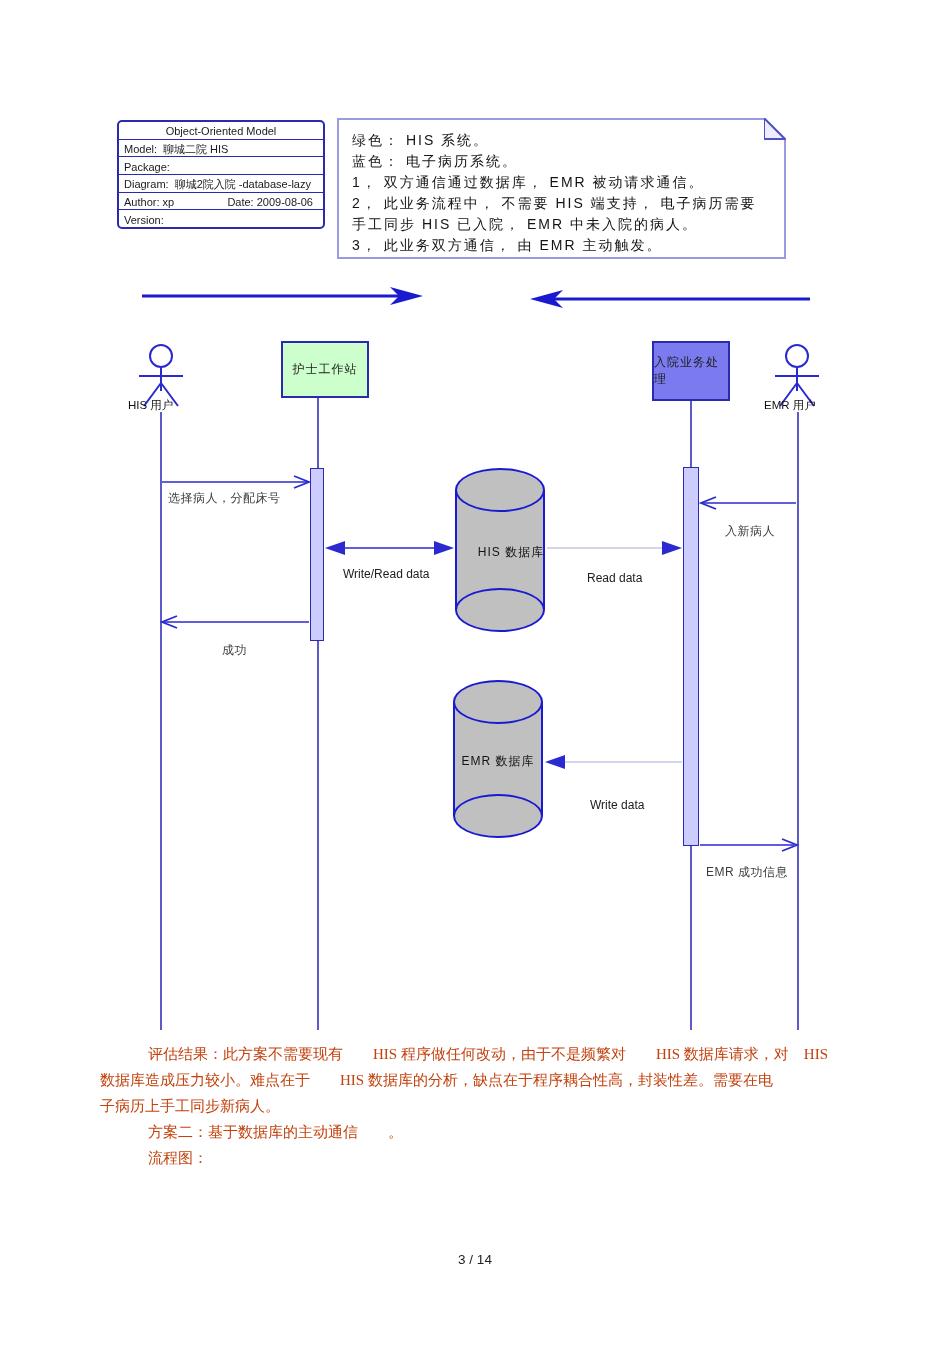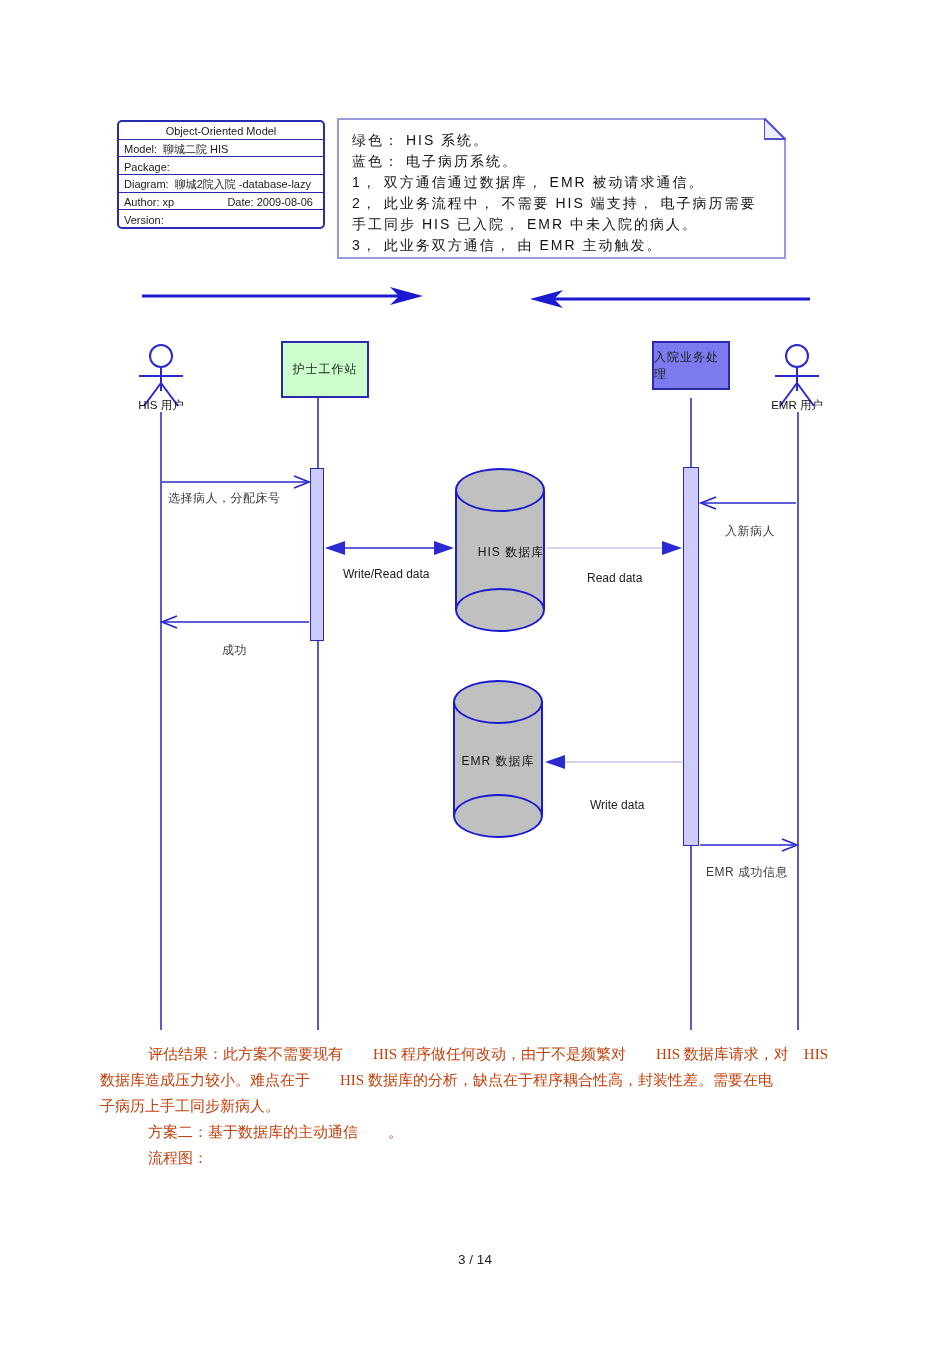--- a/index.html
+++ b/index.html
@@ -22,21 +22,21 @@
 
   
   .note-box{left:337px;top:118px;width:449px;height:141px;border:2px solid var(--note-border);background:#fff;padding:10px 12px 0 13px;}
   .note-line{font-size:14px;line-height:21px;letter-spacing:2px;color:#141414;white-space:nowrap;}
   .note-fold{position:absolute;top:-2px;right:-2px;width:22px;height:22px;background:#fff;}
 
   
   .lifeline{width:1.5px;background:#5a5ac8;}
 
   
-  .actor-label{font-size:11.5px;text-align:center;color:#111;white-space:nowrap;}
+  .actor-label{font-size:11.5px;text-align:left;color:#111;white-space:nowrap;}
   .stick{stroke:var(--msg-blue);stroke-width:2;fill:none;}
 
   
   .obj-box{border:2px solid var(--border-blue);display:flex;align-items:center;justify-content:center;font-size:12px;color:#1c1c1c;letter-spacing:1px;}
   .obj-green{background:var(--green-fill);}
   .obj-blue{background:var(--blue-fill);}
 
   
   .activation{background:var(--bar-fill);border:1.5px solid var(--border-blue);}
 
@@ -123,21 +123,21 @@
   <svg width="48" height="64">
     <circle cx="24" cy="12" r="11" fill="var(--head-blue)" class="stick"></circle>
     <path d="M24 23 V47 M2 32 H46 M24 39 L7 62 M24 39 L41 62" class="stick"></path>
   </svg>
 </div>
 <div class="abs actor-label" style="left:764px;top:398px;width:66px;">EMR 用户</div>
 
 <div class="abs obj-box obj-green" style="left:281px;top:341px;width:88px;height:57px;">
   <span>护士工作站</span>
 </div>
-<div class="abs obj-box obj-blue" style="left:652px;top:341px;width:78px;height:49px;">
+<div class="abs obj-box obj-blue" style="left:652px;top:341px;width:78px;height:60px;">
   <span>入院业务处理</span>
 </div>
 
 <div class="abs activation" style="left:310px;top:468px;width:14px;height:173px;"></div>
 <div class="abs activation" style="left:683px;top:467px;width:16px;height:379px;"></div>
 
 <div class="cylinder" style="left:455px;top:468px;width:90px;height:164px;">
   <div class="cyl-body"></div>
   <div class="cyl-cap cyl-bot"></div>
   <div class="cyl-cap cyl-top"></div>

